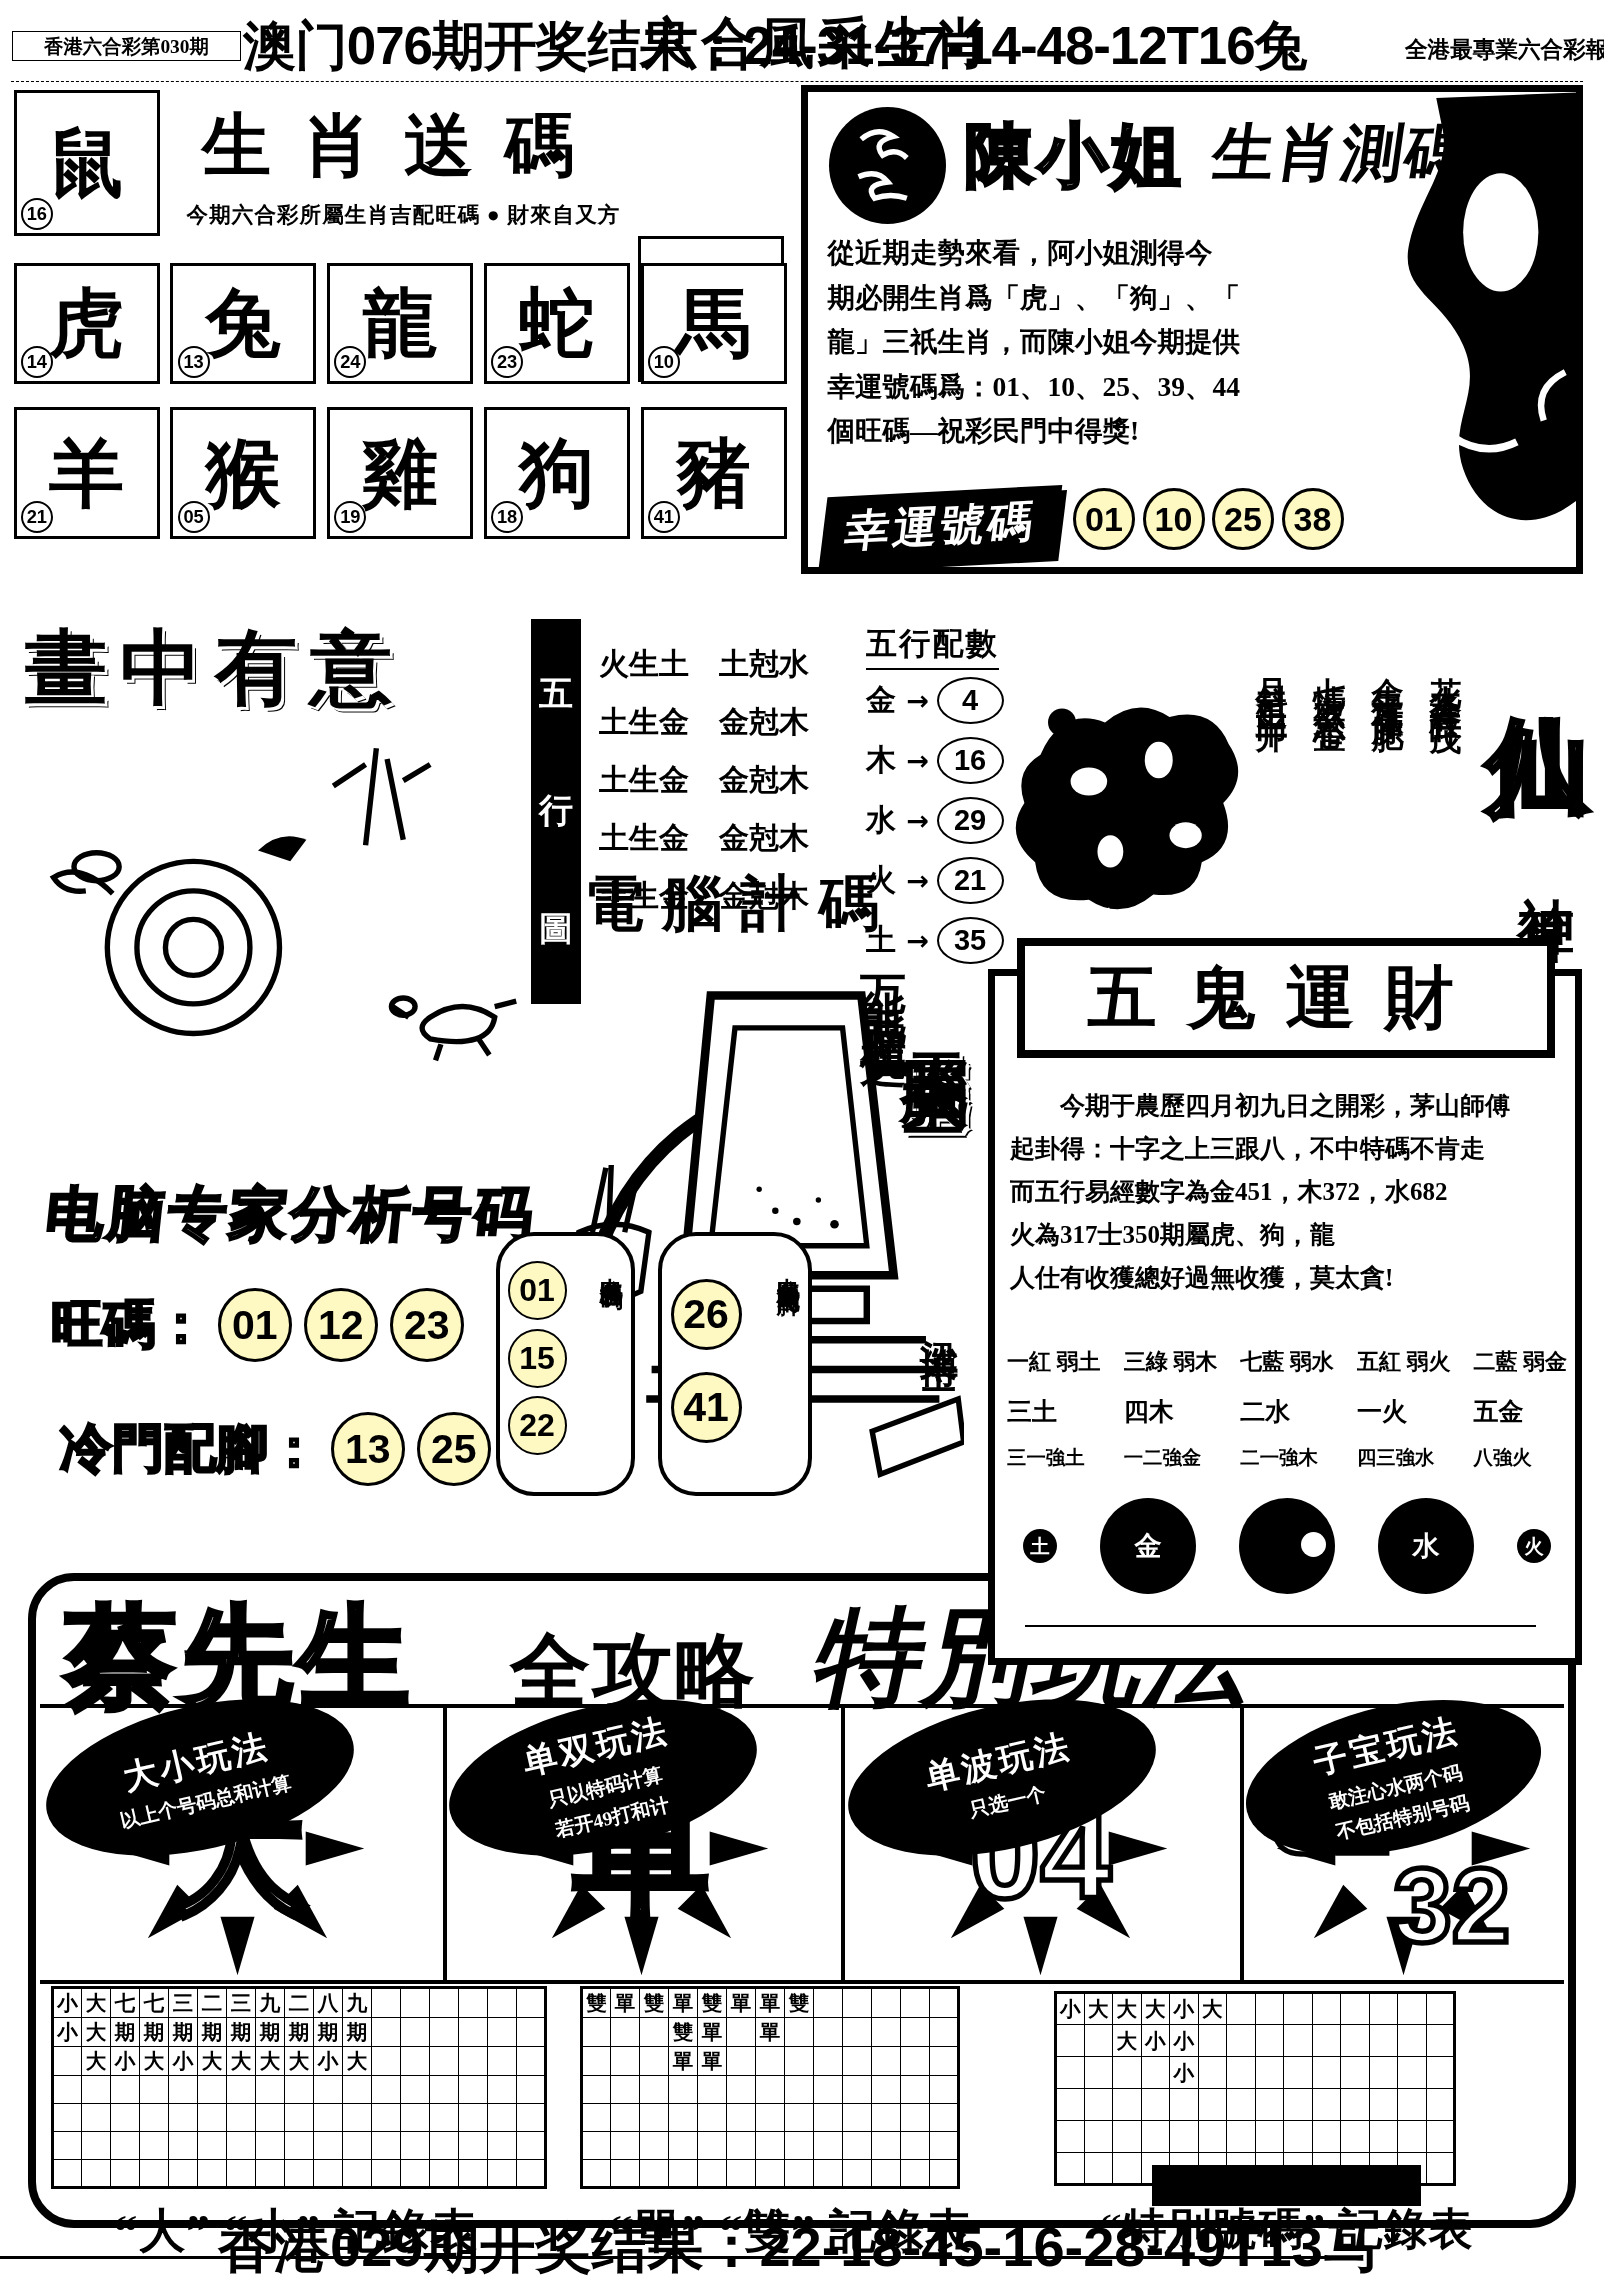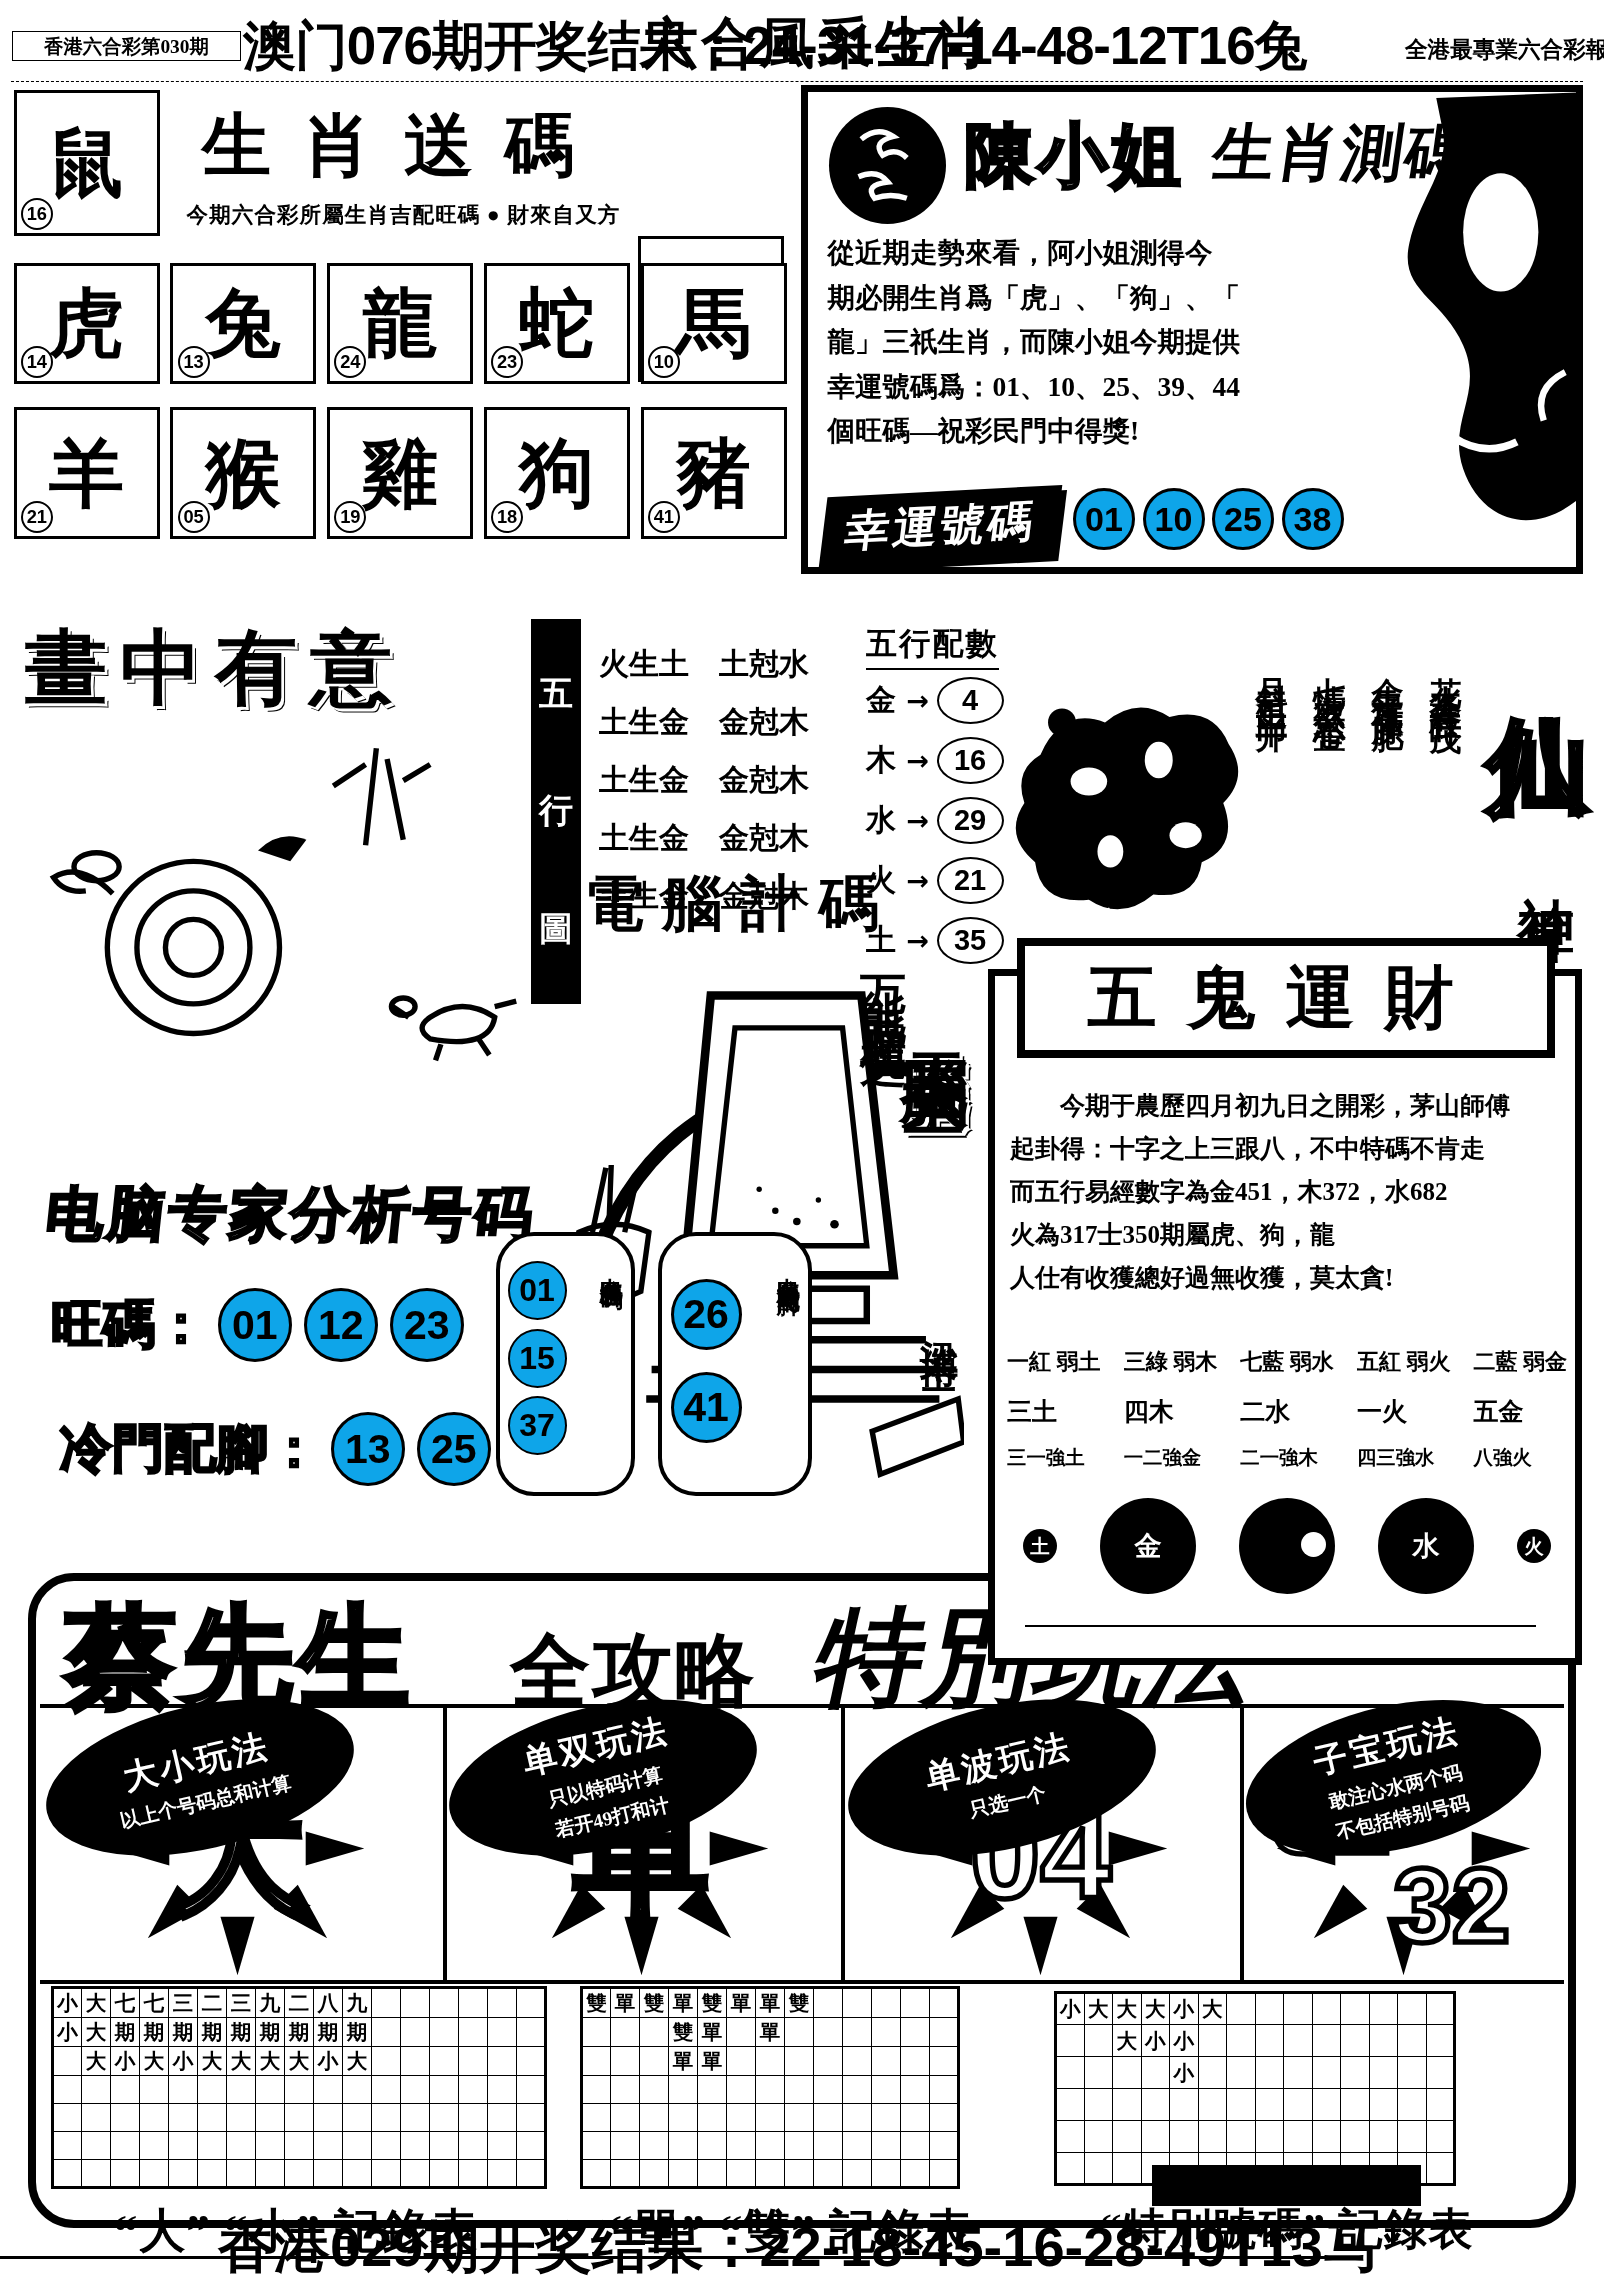--- a/index.html
+++ b/index.html
@@ -36,21 +36,21 @@
              color:#fff;-webkit-text-stroke:3.2px #000;letter-spacing:4.3px;}
   .chen-sub{position:absolute;left:405px;top:19.4px;font:900 62px "Liberation Serif",serif;
             transform:skewX(-8deg);letter-spacing:2.2px;}
   .chen-art{position:absolute;right:0;top:0;}
   .chen-para{position:absolute;left:19.4px;top:139px;width:485px;font:600 27.5px "Liberation Serif",serif;line-height:1.62;}
   .lucky-badge{position:absolute;left:16px;top:399px;width:233px;height:71px;background:#000;color:#fff;
                transform:skewX(-10deg) rotate(-3deg);display:flex;align-items:center;justify-content:center;
                font:900 44px "Liberation Serif",serif;letter-spacing:3.2px;box-shadow:5.4px 5.4px 0 #000;}
   .lucky-nums{position:absolute;left:265px;top:396px;display:flex;}
 
-  .ncirc{display:inline-flex;align-items:center;justify-content:center;border-radius:50%;background:#0ea5e9;
+  .ncirc{display:inline-flex;align-items:center;justify-content:center;border-radius:50%;background:#fef9c3;
          font-family:"Liberation Sans",sans-serif;font-weight:700;}
   .lucky-num{width:62px;height:62px;border:3.8px solid #000;font-size:34px;margin-right:7.5px;}
 
   
   .hua-title{left:25px;top:614px;font:900 82px "Liberation Serif",serif;letter-spacing:13px;
              text-shadow:2.7px 2.7px 0 #fff,3.8px 3.8px 0 #000;}
   .hua-art{left:32px;top:716px;}
 
   
   .wx-bar{left:531px;top:619px;width:50px;height:385px;background:#000;color:#fff;
@@ -375,21 +375,21 @@
   </div>
   <div class="abs pc-slogan">万能电脑精选</div>
   <div class="abs pc-big">電腦大全</div>
   <div class="abs pc-expert">梁博士</div>
 
   <div class="abs pill pill1">
     <div class="pill-label">电脑分析旺码</div>
     <div class="pill-nums">
         <div class="ncirc pill-num">01</div>
         <div class="ncirc pill-num">15</div>
-        <div class="ncirc pill-num">37</div>
+        <div class="ncirc pill-num">22</div>
       </div>
   </div>
   <div class="abs pill pill2">
     <div class="pill-label">电脑分析冷门配脚</div>
     <div class="pill-nums">
         <div class="ncirc pill-num-lg">26</div>
         <div class="ncirc pill-num-lg">41</div>
       </div>
   </div>
 

